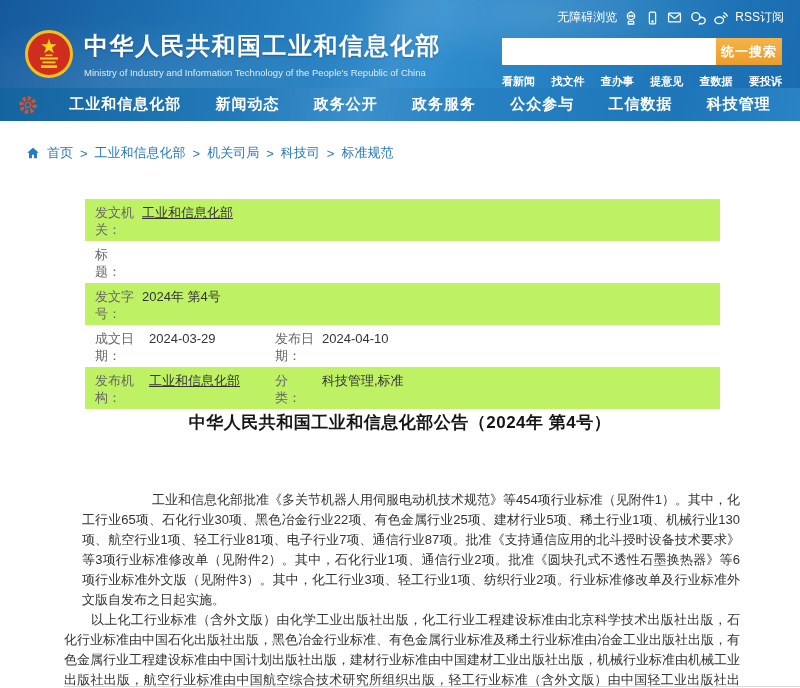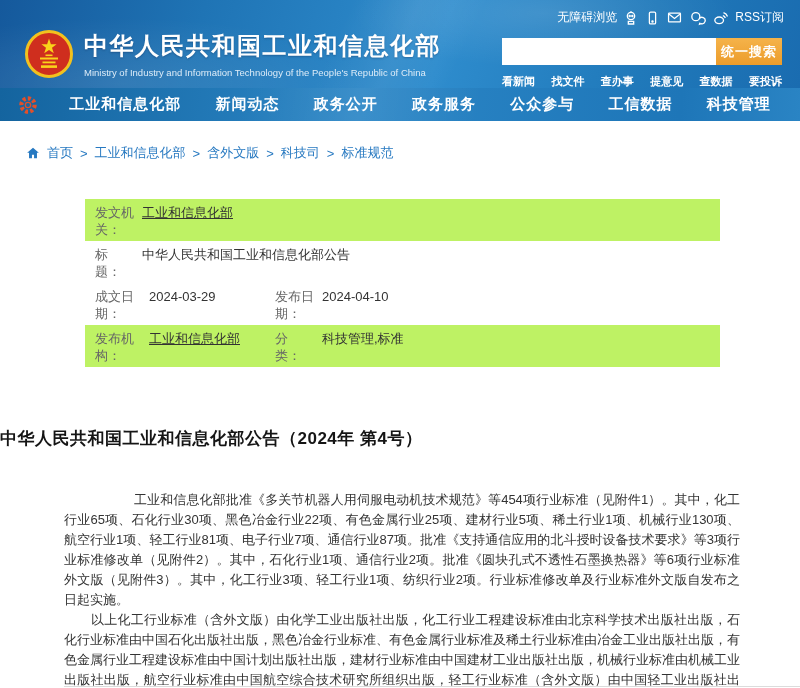--- a/index.html
+++ b/index.html
@@ -59,25 +59,25 @@
   .doc-table { position:absolute; top:199px; left:85px; width:635px; font-size:13px; }
   .doc-row { display:flex; align-items:flex-start; min-height:41px; padding:5px 0 3px 10px; }
   .doc-row.gray { background:#bef264; }
   .doc-label { width:47px; flex-shrink:0; color:#666; line-height:17px; white-space:pre-line; }
   .doc-value { color:#333; line-height:17px; }
   .doc-pair { display:flex; align-items:flex-start; }
   .doc-pair.first { width:180px; flex-shrink:0;gap:7px; }
   .doc-link { color:#333; text-decoration:underline; cursor:pointer; }
 
   
-  .article-title { position:absolute; top:427px; left:0; width:800px; text-align:left;
+  .article-title { position:absolute; top:411px; left:0; width:800px; text-align:center;
     font-size:17px; font-weight:bold; color:#151515; letter-spacing:.5px; }
   .article-body { position:absolute; top:490px; left:64px; width:676px; color:#333;
     font-size:13px; line-height:20px; text-align:justify; }
-  .para-1 { text-indent:70px; }
+  .para-1 { text-indent:70px;margin-left:18px; }
   .para-2 { text-indent:27px; }
 
   .bottom-line { position:absolute; top:686px; left:64px; width:736px;
     border-top:1px solid #dcdcdc; }
 </style>
 </head>
 <body>
 
 <div class="header">
 
@@ -170,37 +170,41 @@
 </div>
 
 <div class="breadcrumb">
   <svg width="14" height="14" viewBox="0 0 24 24">
     <path d="M12 3l10 8.5h-3.2V21h-5v-6h-3.6v6h-5v-9.5H2z" fill="#2779c1"></path>
   </svg>
   <span class="crumb">首页</span>
   <span class="crumb-sep">&gt;</span>
   <span class="crumb">工业和信息化部</span>
   <span class="crumb-sep">&gt;</span>
-  <span class="crumb">含外文版</span>
+  <span class="crumb">机关司局</span>
   <span class="crumb-sep">&gt;</span>
   <span class="crumb">科技司</span>
   <span class="crumb-sep">&gt;</span>
   <span class="crumb">标准规范</span>
 </div>
 
 <div class="doc-table">
   <div class="doc-row gray">
     <div class="doc-label">发文机
 关：</div>
     <div class="doc-value"><span class="doc-link">工业和信息化部</span></div>
   </div>
   <div class="doc-row">
     <div class="doc-label">标
 题：</div>
-    <div class="doc-value">中华人民共和国工业和信息化部公告</div>
+  </div>
+  <div class="doc-row gray">
+    <div class="doc-label">发文字
+号：</div>
+    <div class="doc-value">2024年 第4号</div>
   </div>
   <div class="doc-row">
     <div class="doc-pair first">
       <div class="doc-label">成文日
 期：</div>
       <div class="doc-value">2024-03-29</div>
     </div>
     <div class="doc-pair">
       <div class="doc-label">发布日
 期：</div>

